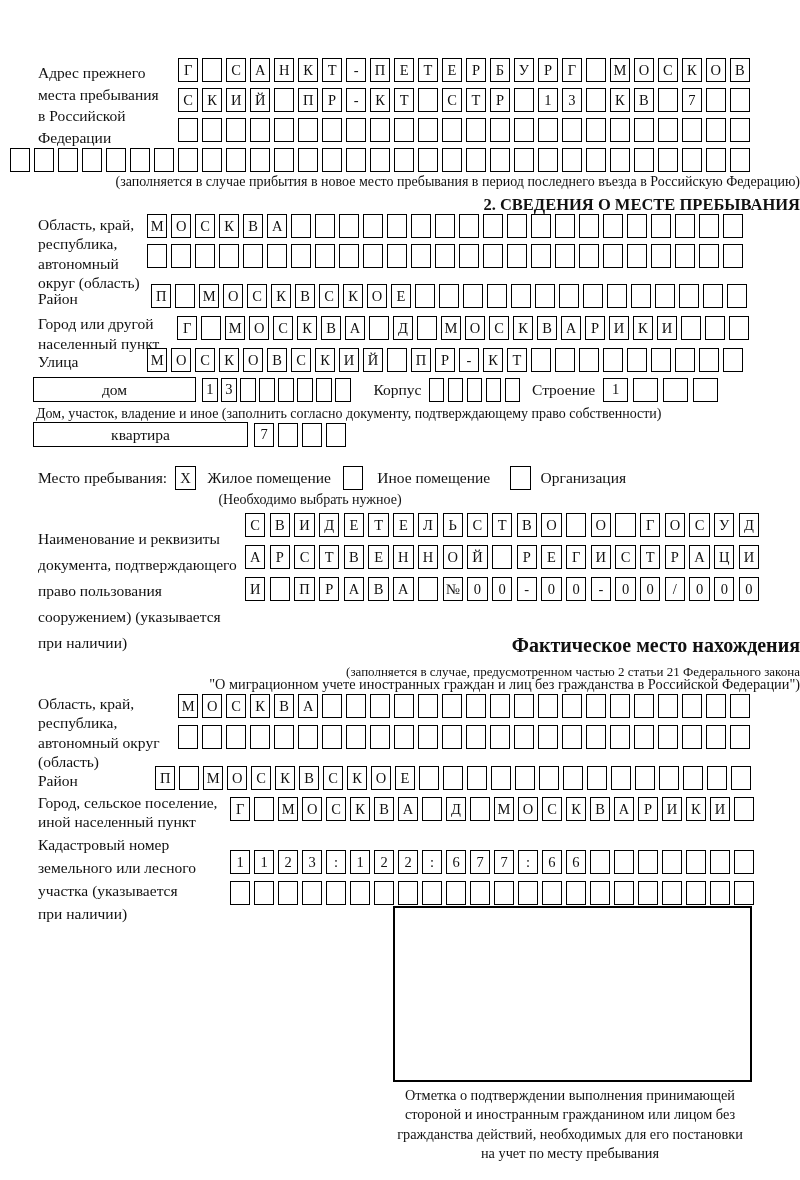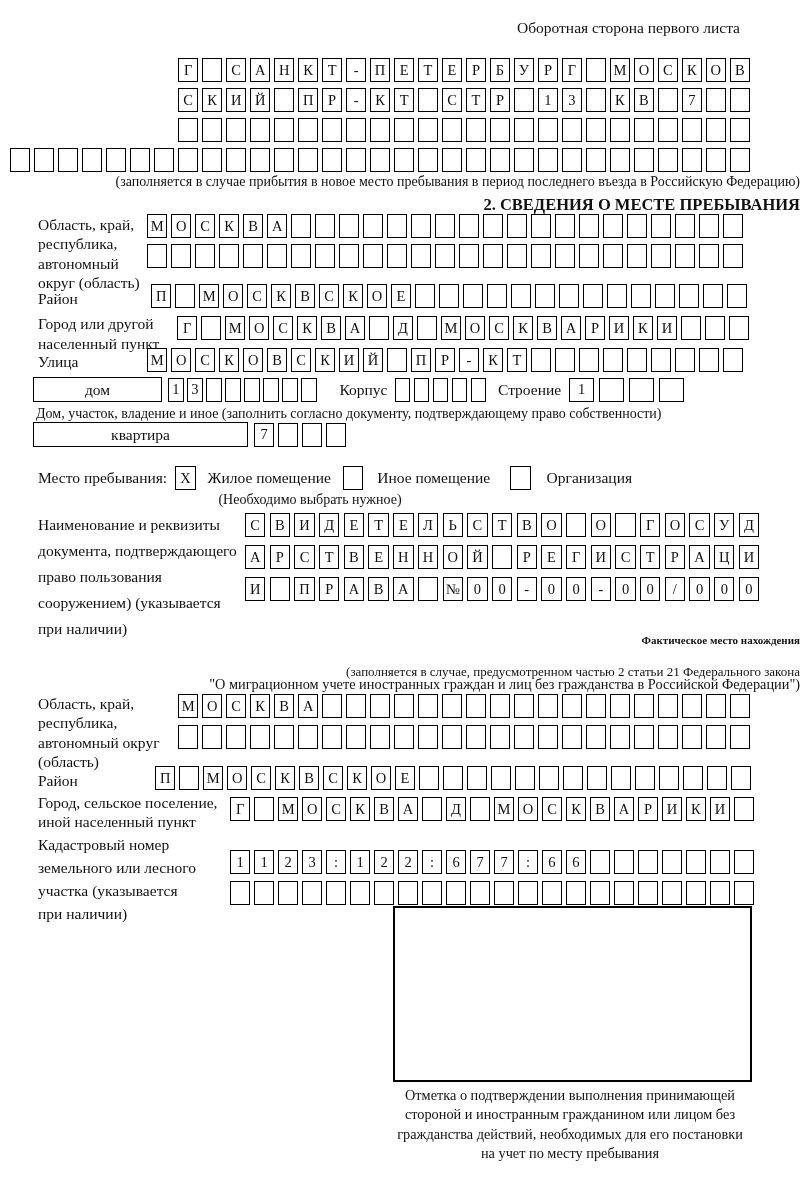--- a/index.html
+++ b/index.html
@@ -12,37 +12,42 @@
         font-size:14.5px;line-height:1;flex:0 0 auto;}
   .cell-sm{width:15.5px;}
   .cells.g-sm{gap:3.5px;}
   .cell-md{width:25px;}
   .cells.g-md{gap:5px;}
   .cells.g-doc{gap:4.3px;}
   .label{font-size:15.5px;line-height:21.5px;}
   .lh19{line-height:19.3px;}
   .lh20{line-height:20px;}
   .lh23{line-height:23px;}
-  .lh26{line-height:26px;}
+  .lh26{line-height:26px;margin-top:14px;}
   .caption{font-size:14px;}
   .center{left:0;width:800px;text-align:right;}
   .bold{font-weight:bold;}
   .rect{box-sizing:border-box;border:1.6px solid #000;height:25px;display:flex;
         align-items:center;justify-content:center;font-size:15.5px;flex:0 0 auto;}
   .rowflex{display:flex;align-items:center;}
   .stamp{box-sizing:border-box;border:2px solid #000;background:#fff;}
   .stamp-cap{font-size:14.3px;line-height:19.3px;text-align:center;}
 </style>
 </head>
 <body>
 
 <div class="page">
 
-  <div class="abs label" style="top:17px;right:60px;">Оборотная сторона первого листа</div>
-
+
+  <div class="abs label" style="left:38px;top:62px;width:150px;">
+      <div>Адрес прежнего</div>
+      <div>места пребывания</div>
+      <div>в Российской</div>
+      <div>Федерации</div>
+    </div>
   <div class="abs cells" style="left:178px;top:58px;">
       <span class="cell">Г</span>
       <span class="cell"></span>
       <span class="cell">С</span>
       <span class="cell">А</span>
       <span class="cell">Н</span>
       <span class="cell">К</span>
       <span class="cell">Т</span>
       <span class="cell">-</span>
       <span class="cell">П</span>
@@ -295,21 +300,21 @@
       <span class="cell"></span>
       <span class="cell"></span>
       <span class="cell"></span>
       <span class="cell"></span>
       <span class="cell"></span>
       <span class="cell"></span>
       <span class="cell"></span>
     </div>
 
   <div class="abs rowflex" style="left:33px;top:377px;">
-    <div class="rect" style="width:129px;">дом</div>
+    <div class="rect" style="width:163px;">дом</div>
     <div class="cells g-sm" style="margin-left:6px;">
         <span class="cell cell-sm">1</span>
         <span class="cell cell-sm">3</span>
         <span class="cell cell-sm"></span>
         <span class="cell cell-sm"></span>
         <span class="cell cell-sm"></span>
         <span class="cell cell-sm"></span>
         <span class="cell cell-sm"></span>
         <span class="cell cell-sm"></span>
       </div>
@@ -347,21 +352,21 @@
         <span class="cell">X</span>
       </div>
     <div class="label" style="margin-left:12px;text-align:center;">Жилое помещение</div>
     <div class="cells" style="margin-left:12px;">
         <span class="cell"></span>
       </div>
     <div class="label" style="margin-left:14px;">Иное помещение</div>
     <div class="cells" style="margin-left:20px;">
         <span class="cell"></span>
       </div>
-    <div class="label" style="margin-left:16px;">Организация</div>
+    <div class="label" style="margin-left:10px;">Организация</div>
   </div>
   <div class="abs caption" style="left:0;top:492px;width:620px;text-align:center;">(Необходимо выбрать нужное)</div>
 
   <div class="abs label lh26" style="left:38px;top:512px;width:210px;">
       <div>Наименование и реквизиты</div>
       <div>документа, подтверждающего</div>
       <div>право пользования</div>
       <div>сооружением) (указывается</div>
       <div>при наличии)</div>
     </div>
@@ -428,21 +433,21 @@
       <span class="cell">0</span>
       <span class="cell">-</span>
       <span class="cell">0</span>
       <span class="cell">0</span>
       <span class="cell">/</span>
       <span class="cell">0</span>
       <span class="cell">0</span>
       <span class="cell">0</span>
     </div>
 
-  <div class="abs bold center" style="top:634px;font-size:11px;">Фактическое место нахождения</div>
+  <div class="abs bold center" style="top:634px;font-size:20px;">Фактическое место нахождения</div>
   <div class="abs caption center" style="top:664px;font-size:13px;">(заполняется в случае, предусмотренном частью 2 статьи 21 Федерального закона</div>
   <div class="abs caption center" style="top:676px;font-size:14.3px;">"О миграционном учете иностранных граждан и лиц без гражданства в Российской Федерации")</div>
 
   <div class="abs label lh19" style="left:38px;top:694px;width:160px;">
       <div>Область, край,</div>
       <div>республика,</div>
       <div>автономный округ</div>
       <div>(область)</div>
     </div>
   <div class="abs cells" style="left:178px;top:694px;">

